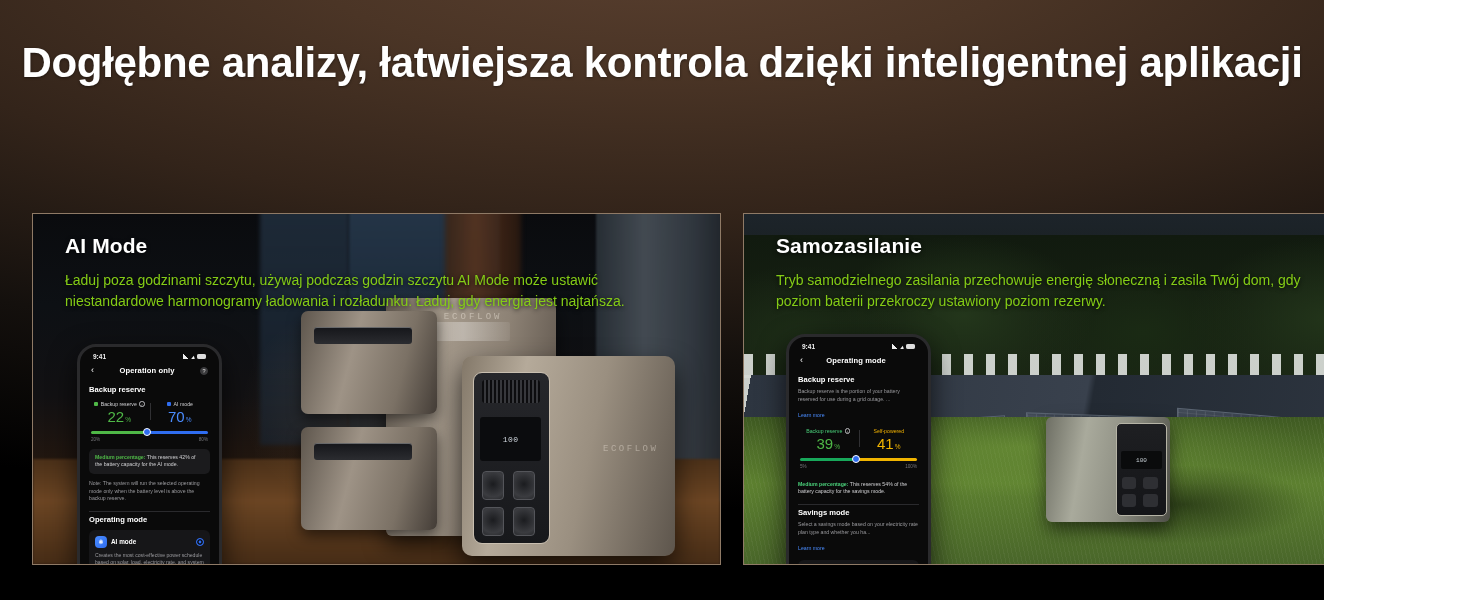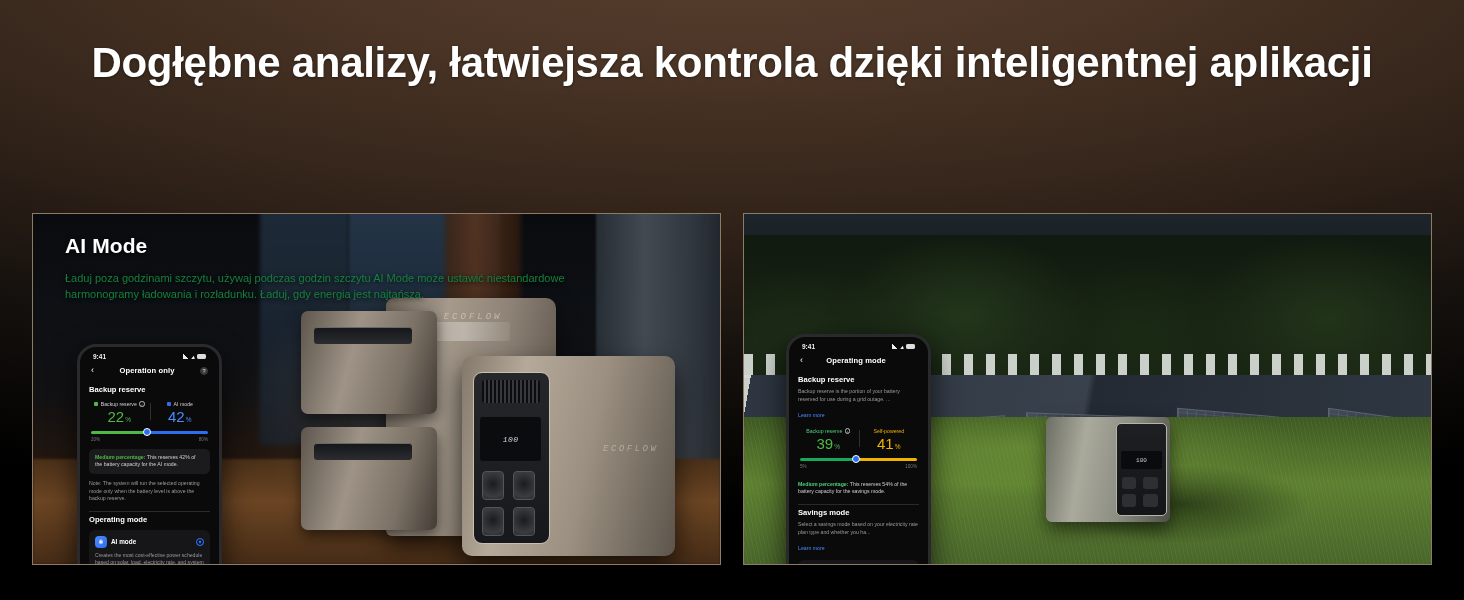--- a/index.html
+++ b/index.html
@@ -7,21 +7,21 @@
 
   html, body {
     width: 1464px;
     height: 600px;
     overflow: hidden;
     font-family: "Liberation Sans", sans-serif;
   }
 
   .banner {
     position: relative;
-    width: 1464px;
+    width: 1324px;
     height: 600px;
     background:
       radial-gradient(130% 95% at 50% -10%, #5a4030 0%, #4b3526 22%, #33241a 48%, #14100d 74%, #000000 100%),
       #000;
     overflow: hidden;
   }
 
   
   .header {
     position: absolute;
@@ -65,21 +65,20 @@
     background: #070707;
   }
 
   
   .scene { position: absolute; inset: 0; overflow: hidden; }
 
   
   .scene-indoor {
     background:
       linear-gradient(180deg, #0a0b0e 0%, #0d1014 26%, #121113 52%, #23170f 72%, #2e1d12 100%);
-    font-style: italic;
   }
   .ind-window {
     position: absolute; left: 46%; top: -4%; width: 22%; height: 78%;
     background: linear-gradient(180deg, #2a3d52 0%, #1b2b3c 55%, #101a26 100%);
     filter: blur(1.5px); opacity: .85;
   }
   .ind-window2 {
     position: absolute; left: 33%; top: -4%; width: 13%; height: 70%;
     background: linear-gradient(180deg, #27384a 0%, #16212e 100%);
     filter: blur(2px); opacity: .7;
@@ -257,21 +256,21 @@
   
   .card-copy {
     position: absolute; left: 32px; top: 20px; right: 28px;
     z-index: 6;
   }
   .card-title {
     color: #ffffff; font-size: 21px; font-weight: 700;
     letter-spacing: .1px; text-shadow: 0 1px 4px rgba(0,0,0,.8);
   }
   .card-desc {
-    margin-top: 12px; color: #15803d; font-size: 11px;
+    margin-top: 12px; color: #84cc16; font-size: 14px;
     line-height: 1.48; max-width: 570px;
     text-shadow: 0 1px 4px rgba(0,0,0,.85);
   }
 
   
   .phone {
     position: absolute;
     z-index: 7;
     width: 145px;
     background: #0a0a0a;
@@ -457,21 +456,21 @@
               <div class="stat-val" style="color:#4fb847">
                 <span>22</span><span class="u">%</span>
               </div>
             </div>
             <div class="stat">
               <div class="stat-label">
                 <i class="sw" style="background:#2f6df0"></i>
                 <span>AI mode</span>
               </div>
               <div class="stat-val" style="color:#4a8cff">
-                <span>42</span><span class="u">%</span>
+                <span>70</span><span class="u">%</span>
               </div>
             </div>
           </div>
 
           <div class="slider-wrap">
             <div class="track blue">
               <div class="knob"></div>
             </div>
             <div class="ticks">
               <span>20%</span>
@@ -521,20 +520,22 @@
             <div class="disp">100</div>
             <div class="sk a"></div>
             <div class="sk b"></div>
             <div class="sk c"></div>
             <div class="sk d"></div>
           </div>
         </div>
       </div>
 
       <div class="card-copy">
+        <div class="card-title">Samozasilanie</div>
+        <div class="card-desc">Tryb samodzielnego zasilania przechowuje energię słoneczną i zasila Twój dom, gdy poziom baterii przekroczy ustawiony poziom rezerwy.</div>
       </div>
 
       <div class="phone right-phone">
         <div class="phone-inner">
           <div class="status-bar">
             <span>9:41</span>
             <span class="status-icons">
               <i class="ico-sig"></i>
               <i class="ico-wifi">▴</i>
               <i class="ico-batt"></i>

